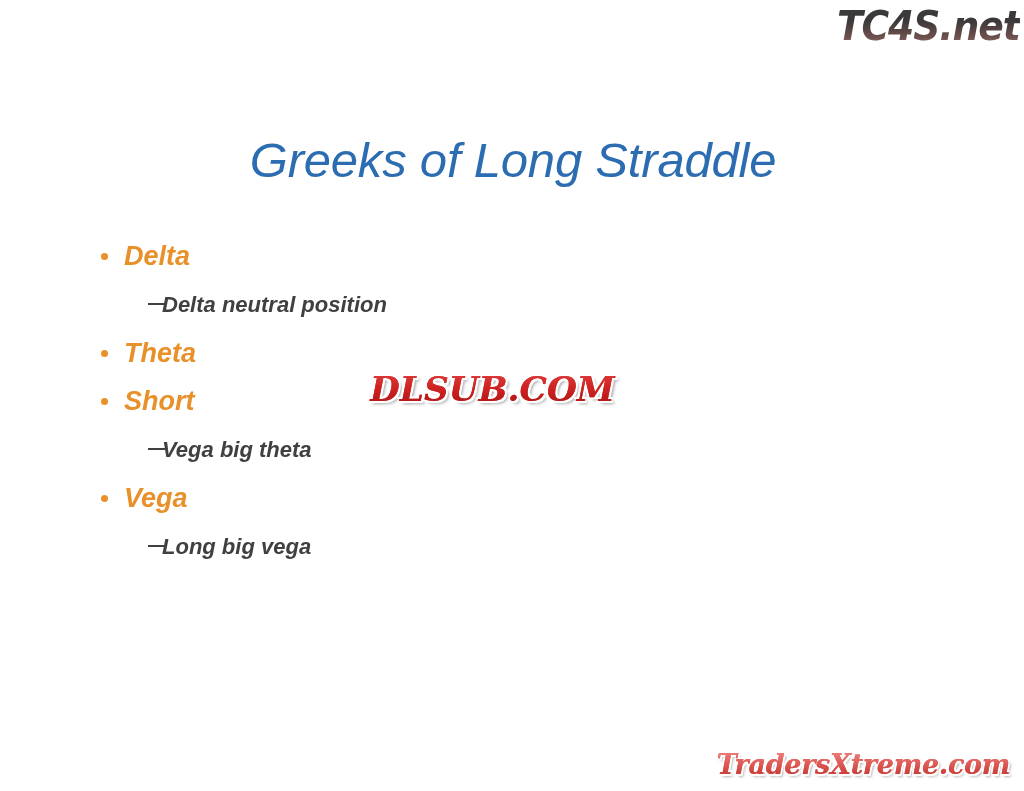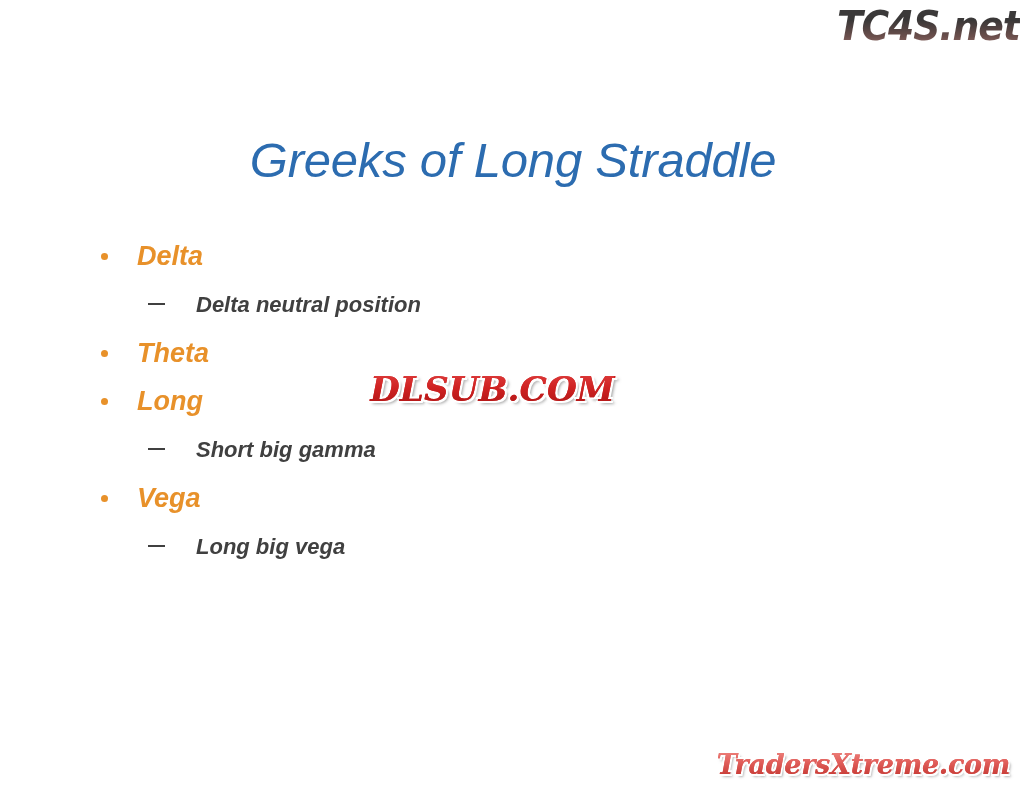--- a/index.html
+++ b/index.html
@@ -82,21 +82,21 @@
   .lvl1 .bullet-dot {
     position: absolute;
     left: 101px;
     top: 21px;
     width: 7px;
     height: 7px;
     border-radius: 50%;
     background: #e8912a;
   }
   .lvl1 .lvl1-label {
-    margin-left: 36px;
+    margin-left: 23px;
     color: #e8912a;
     font-family: "Liberation Sans", sans-serif;
     font-weight: 700;
     font-size: 27px;
     line-height: 32px;
     white-space: nowrap;
   }
 
   
   .lvl2 {
@@ -108,21 +108,21 @@
   }
   .lvl2 .bullet-dash {
     position: absolute;
     left: 148px;
     top: 23px;
     width: 17px;
     height: 2px;
     background: #404040;
   }
   .lvl2 .lvl2-label {
-    margin-left: 48px;
+    margin-left: 14px;
     color: #404040;
     font-family: "Liberation Sans", sans-serif;
     font-weight: 700;
     font-size: 22px;
     line-height: 27px;
     white-space: nowrap;
   }
 
   
   #dlsub-watermark {
@@ -230,25 +230,25 @@
     <div class="group">
       <div class="lvl1">
         <span class="bullet-dot"></span>
         <span class="lvl1-label">Theta</span>
       </div>
     </div>
 
     <div class="group">
       <div class="lvl1">
         <span class="bullet-dot"></span>
-        <span class="lvl1-label">Long</span>
+        <span class="lvl1-label">Short</span>
       </div>
       <div class="lvl2">
         <span class="bullet-dash"></span>
-        <span class="lvl2-label">Short big gamma</span>
+        <span class="lvl2-label">Vega big theta</span>
       </div>
     </div>
 
     <div class="group">
       <div class="lvl1">
         <span class="bullet-dot"></span>
         <span class="lvl1-label">Vega</span>
       </div>
       <div class="lvl2">
         <span class="bullet-dash"></span>

